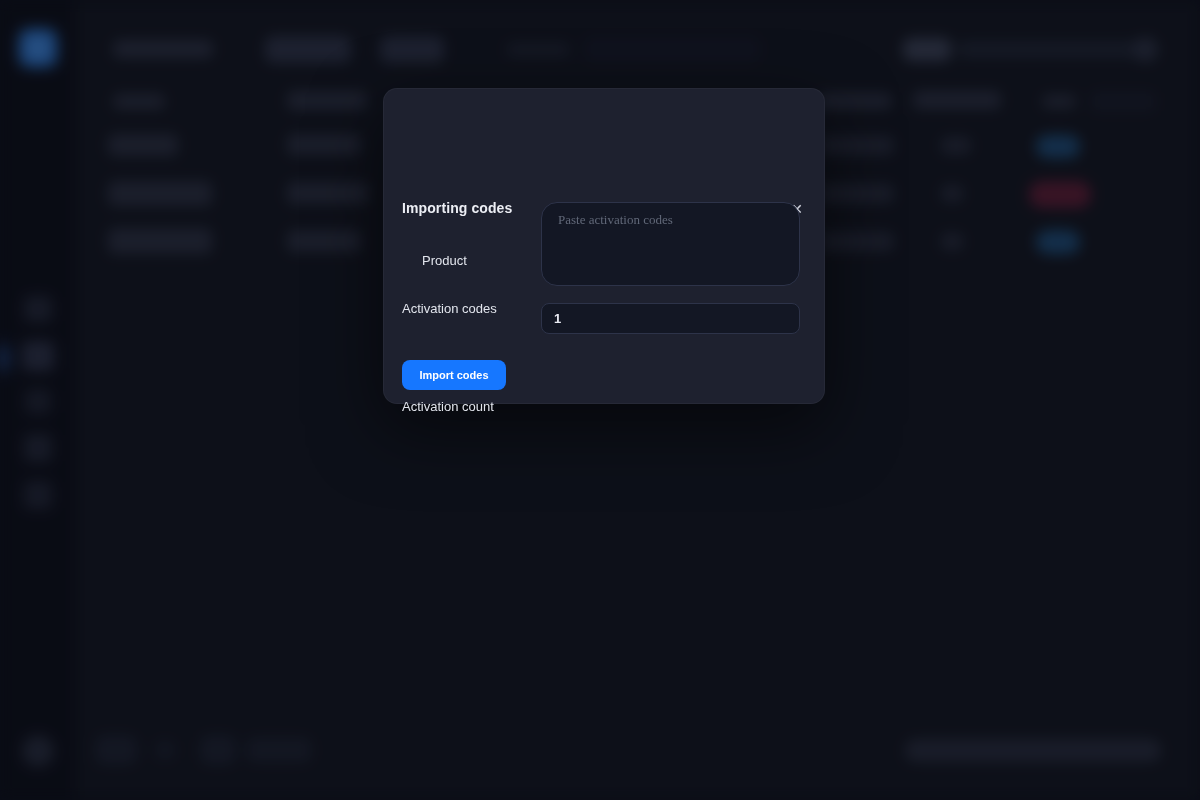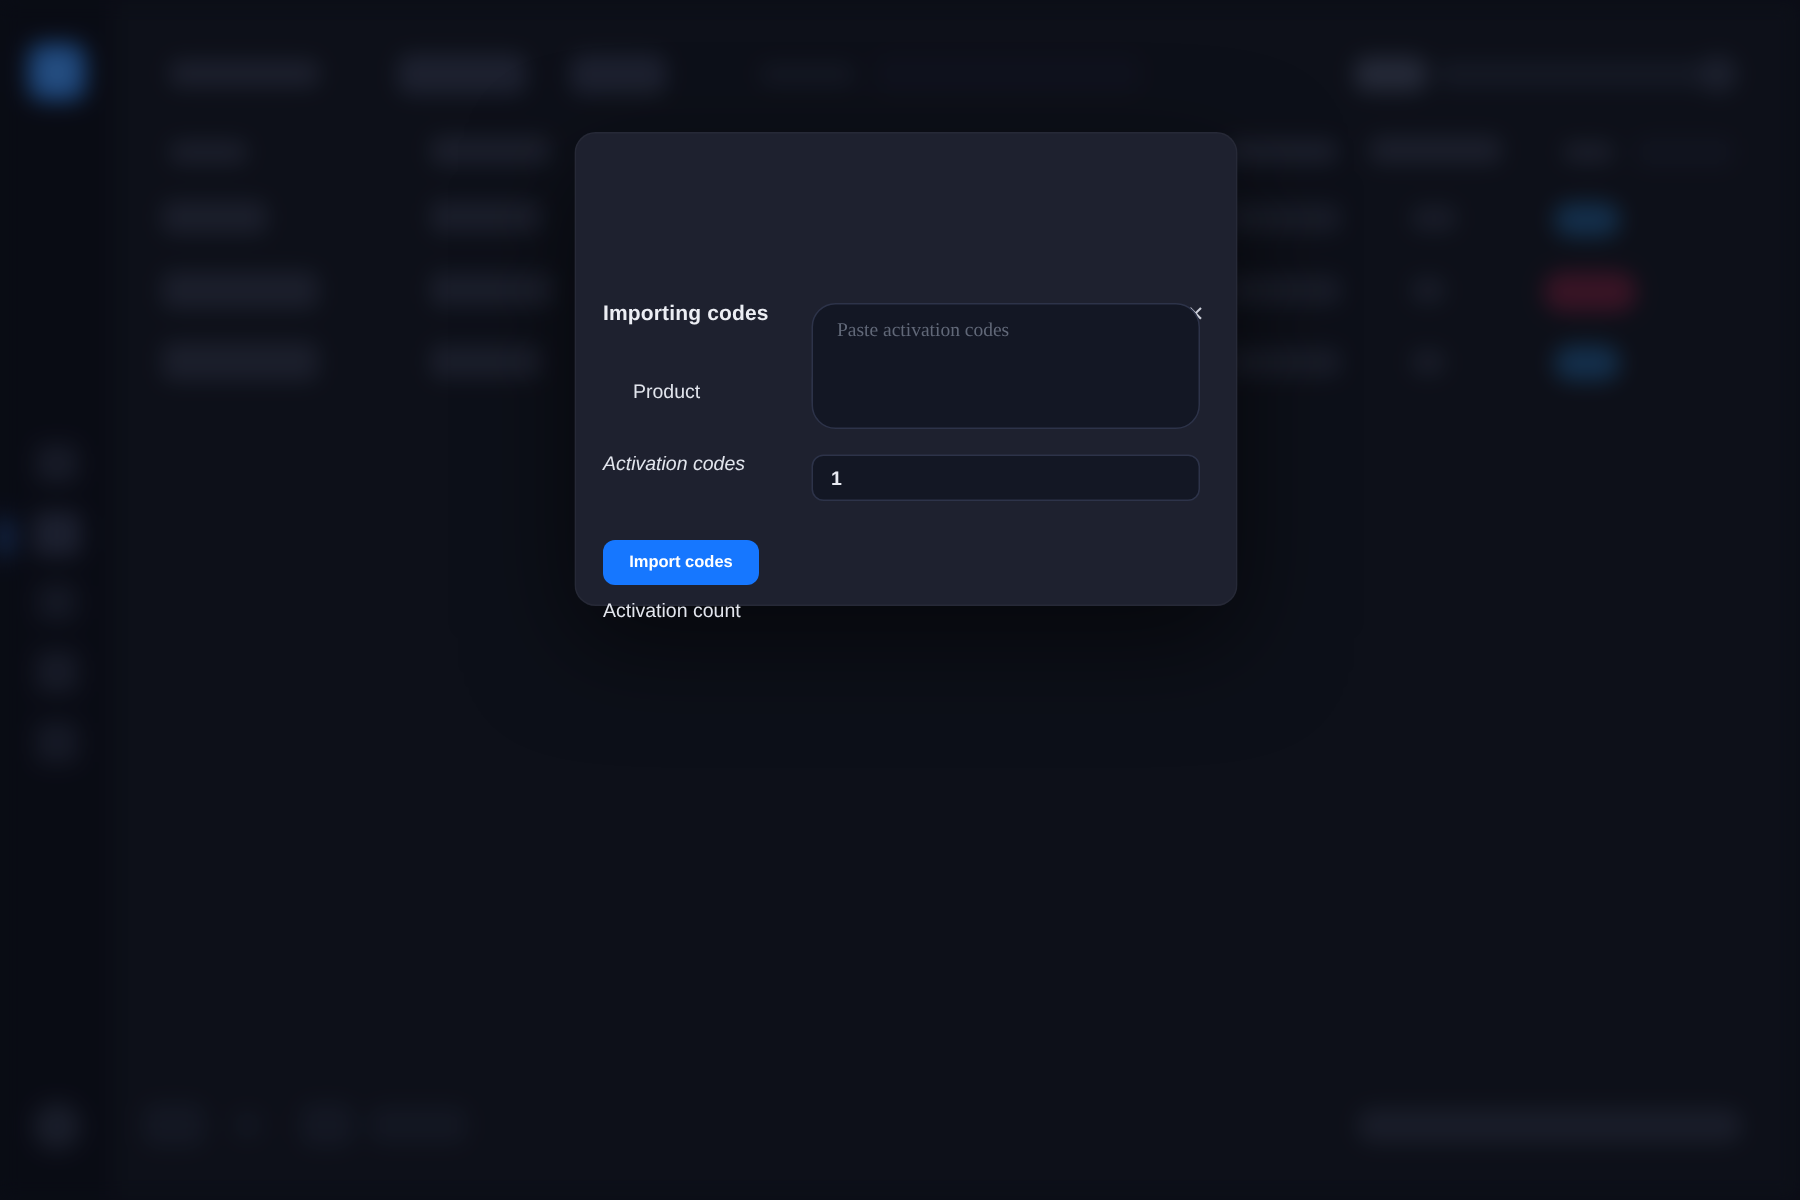--- a/index.html
+++ b/index.html
@@ -118,21 +118,21 @@
   <div class="modal" style="background-color: rgb(30, 33, 47);">
     <div class="modal-title">Importing codes</div>
     <div class="modal-close">✕</div>
 
     <div class="f-label" style="top:164px;margin-left:20px;">Product</div>
     <div class="f-select">
       <span class="val">Select product</span>
       <span class="caret"></span>
     </div>
 
-    <div class="f-label" style="top:212px;font-style:italic;">Activation codes</div>
+    <div class="f-label" style="top:212px;">Activation codes</div>
     <textarea class="f-textarea" placeholder="Paste activation codes" style=""></textarea>
 
     <div class="f-label" style="top:310px;text-align:right;">Activation count</div>
     <input class="f-input" type="text" value="1" style="">
 
     <button class="submit-btn" style="background-color: rgb(22, 119, 255);">Import codes</button>
   </div>
 
 </div>
 

